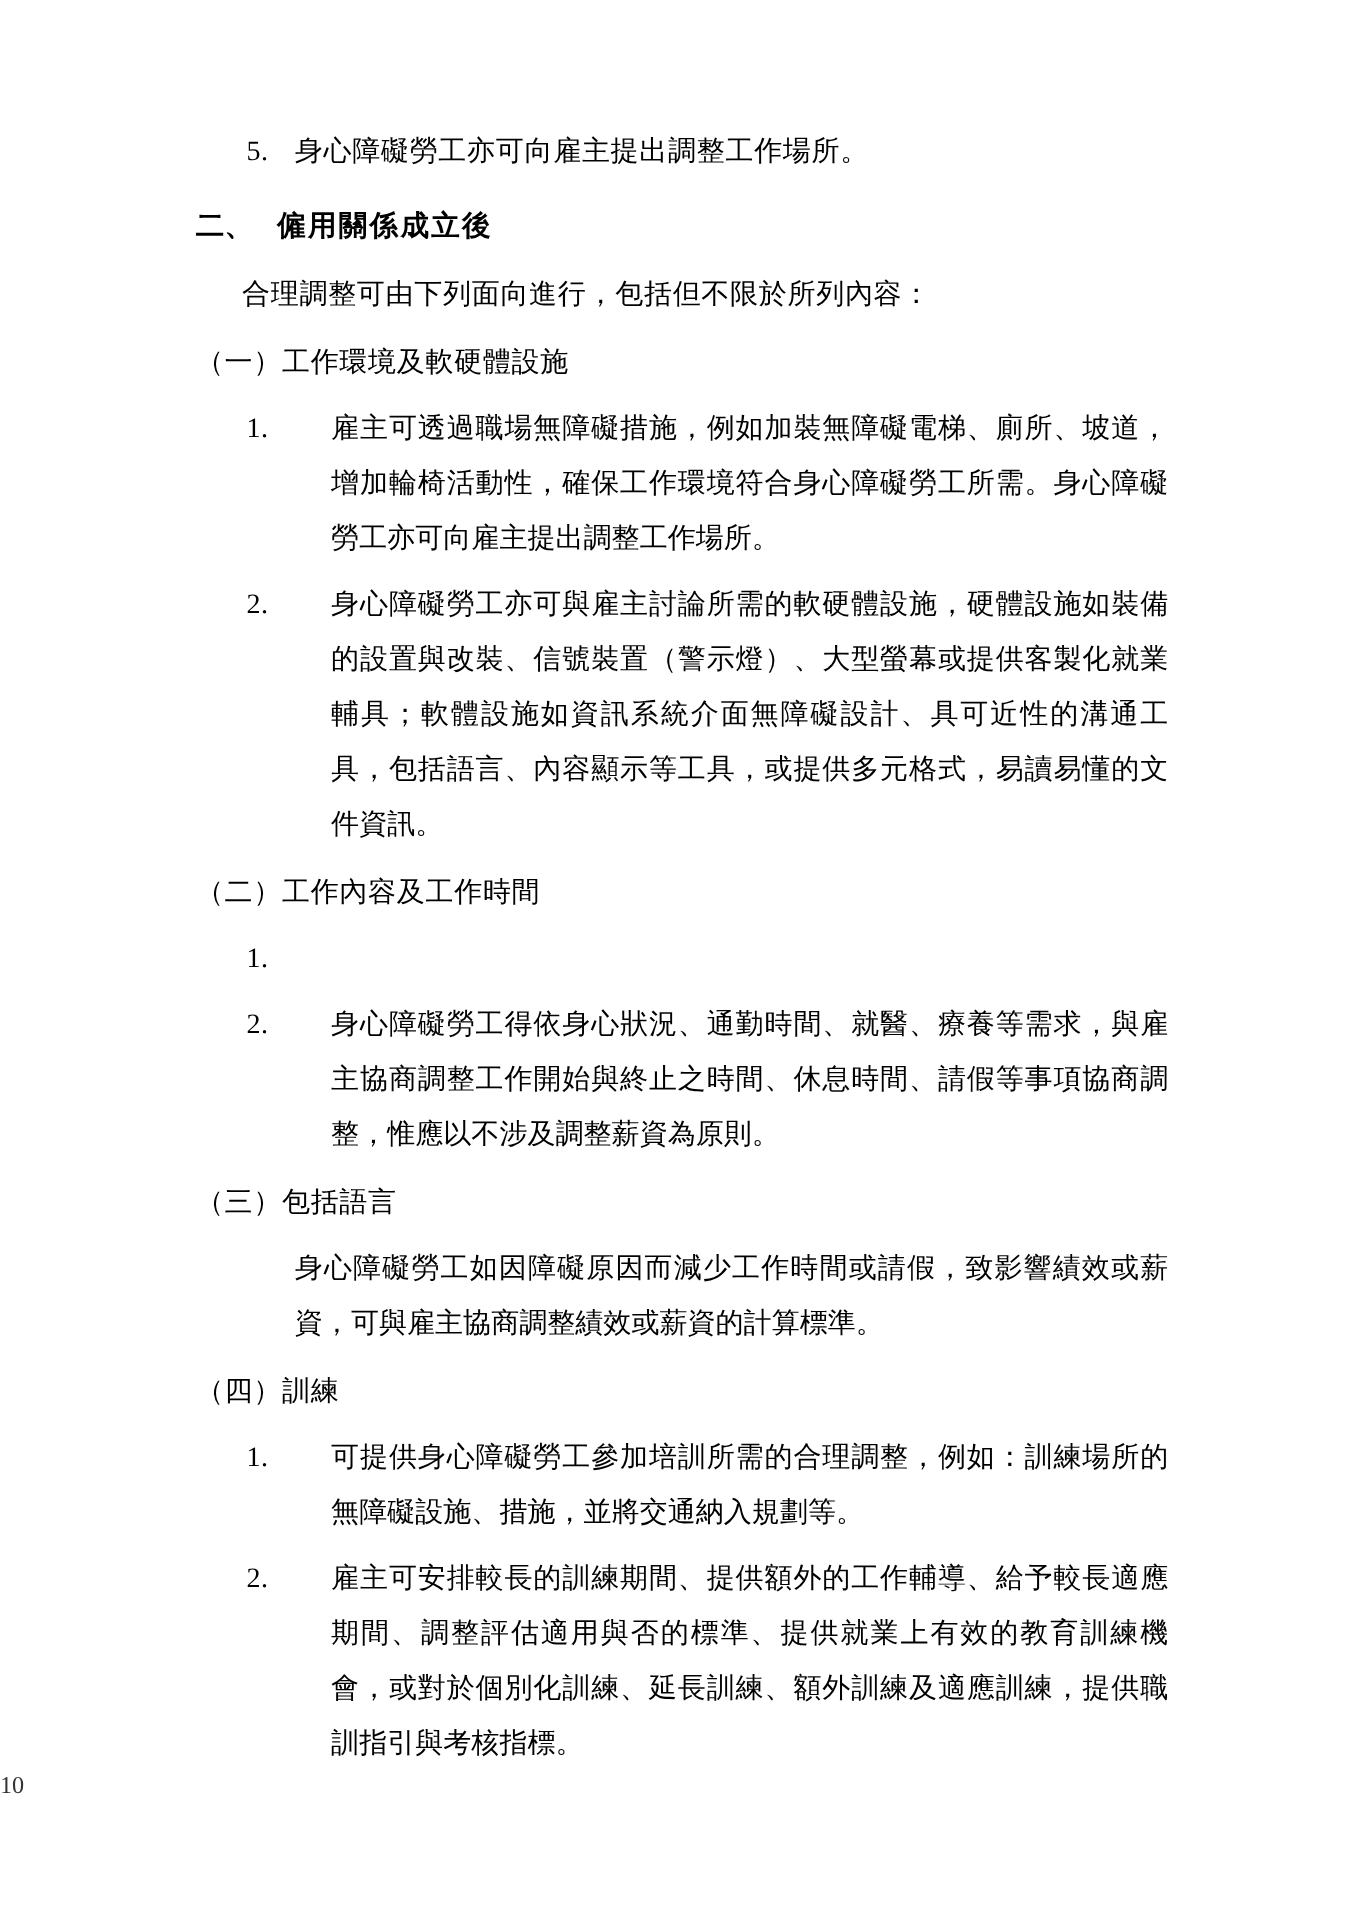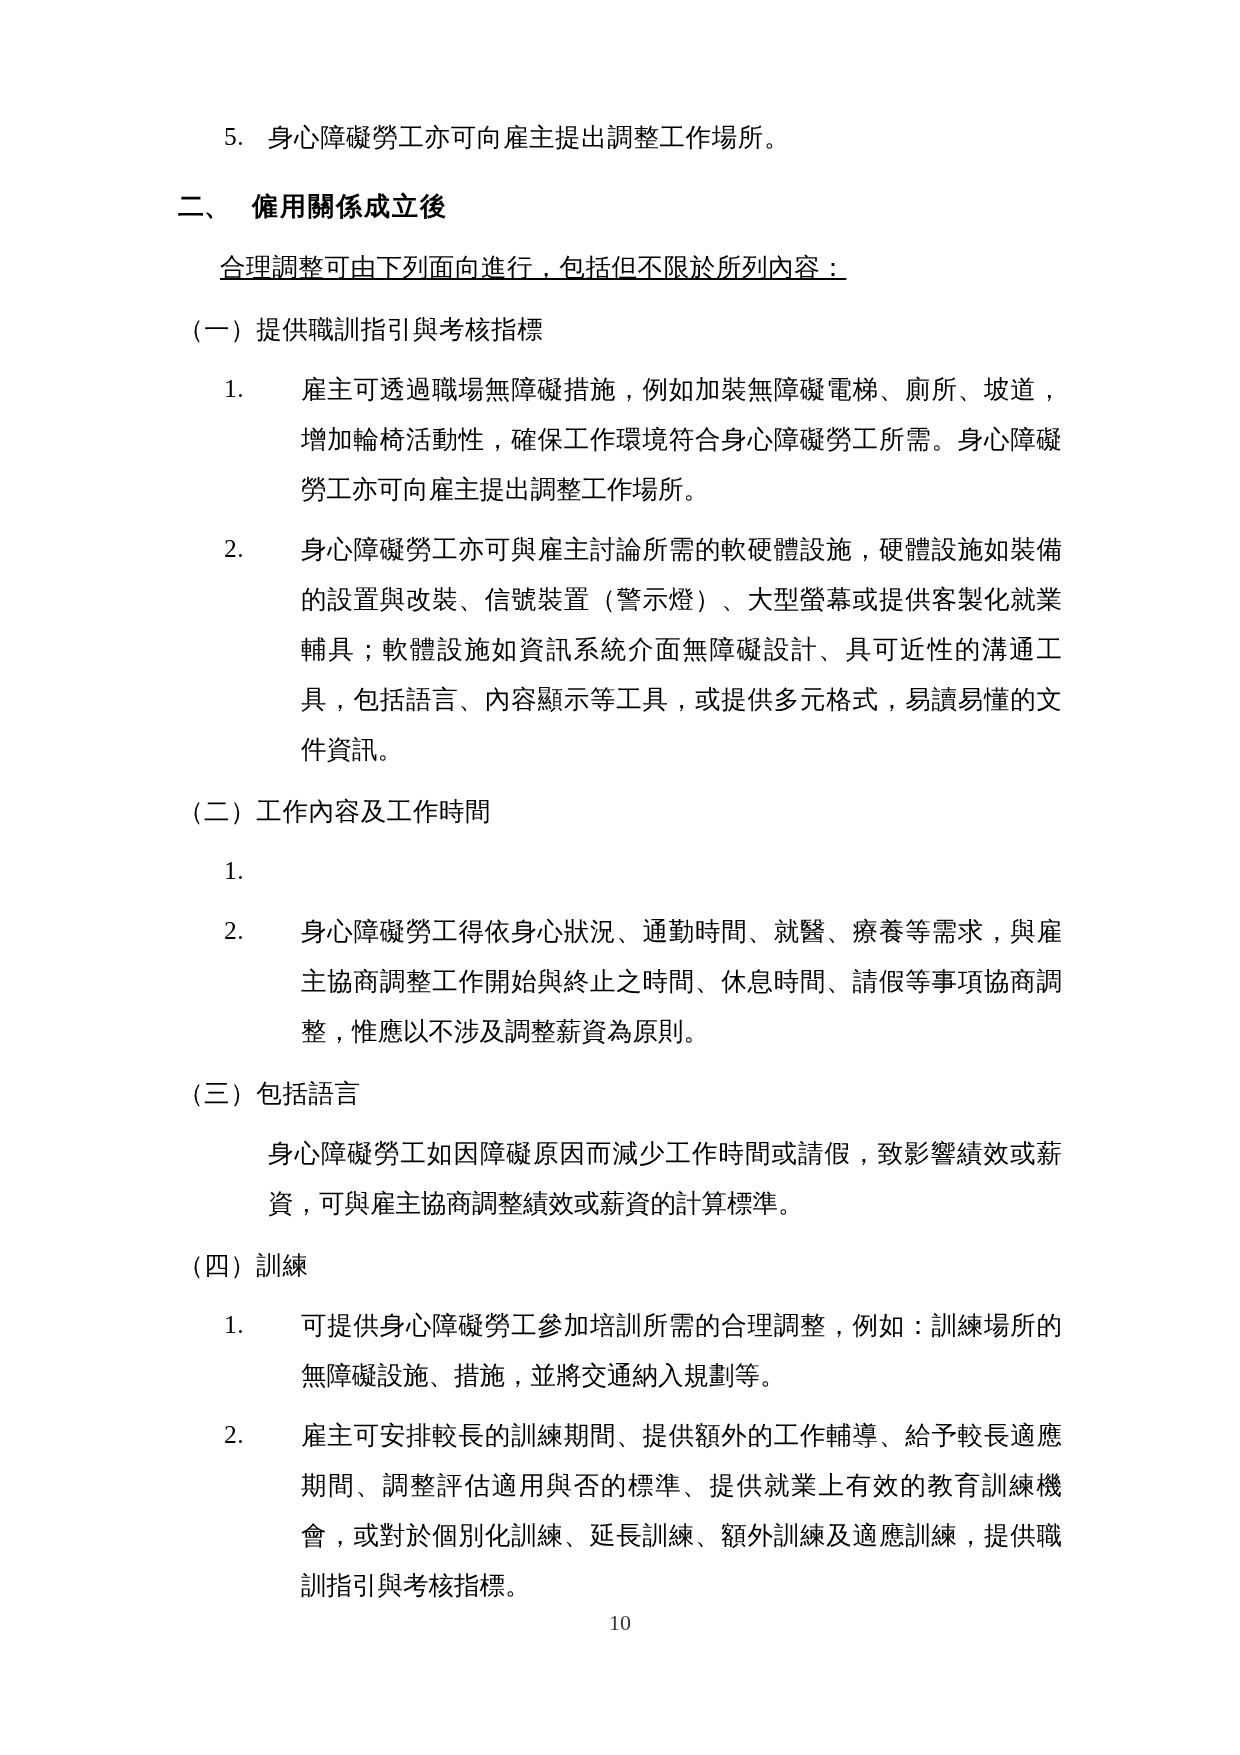--- a/index.html
+++ b/index.html
@@ -62,21 +62,20 @@
     width: 74px;
   }
   .sec-heading .sec-title {
     flex: 1 1 auto;
     letter-spacing: 2px;
   }
 
   .lead {
     margin-top: 10px;
     padding-left: 42px;
-    text-decoration: underline;
   }
 
   
   .sub-heading {
     margin-top: 12px;
     padding-left: 0px;
   }
 
   
   .list {
@@ -107,21 +106,21 @@
 
   .tight {
     letter-spacing: 0px;
   }
 
   .page-number {
     position: absolute;
     left: 0;
     right: 0;
     top: 1610px;
-    text-align: center;
+    text-align: left;
     font-family: "Liberation Serif", "DejaVu Serif", serif;
     font-size: 22px;
     color: #333333;
   }
 </style>
 </head>
 <body>
 
 <div class="page">
   <div class="content">
@@ -131,21 +130,21 @@
       <span class="body">身心障礙勞工亦可向雇主提出調整工作場所。</span>
     </div>
 
     <div class="sec-heading">
       <span class="sec-num">二、</span>
       <span class="sec-title">僱用關係成立後</span>
     </div>
 
     <div class="t lead">合理調整可由下列面向進行，包括但不限於所列內容：</div>
 
-    <div class="t sub-heading">（一）提供職訓指引與考核指標</div>
+    <div class="t sub-heading">（一）工作環境及軟硬體設施</div>
     <div class="list">
       <div class="list-item t">
         <span class="marker">1.</span>
         <span class="body tight">雇主可透過職場無障礙措施，例如加裝無障礙電梯、廁所、坡道，增加輪椅活動性，確保工作環境符合身心障礙勞工所需。身心障礙勞工亦可向雇主提出調整工作場所。</span>
       </div>
       <div class="list-item t">
         <span class="marker">2.</span>
         <span class="body tight">身心障礙勞工亦可與雇主討論所需的軟硬體設施，硬體設施如裝備的設置與改裝、信號裝置（警示燈）、大型螢幕或提供客製化就業輔具；軟體設施如資訊系統介面無障礙設計、具可近性的溝通工具，包括語言、內容顯示等工具，或提供多元格式，易讀易懂的文件資訊。</span>
       </div>
     </div>

